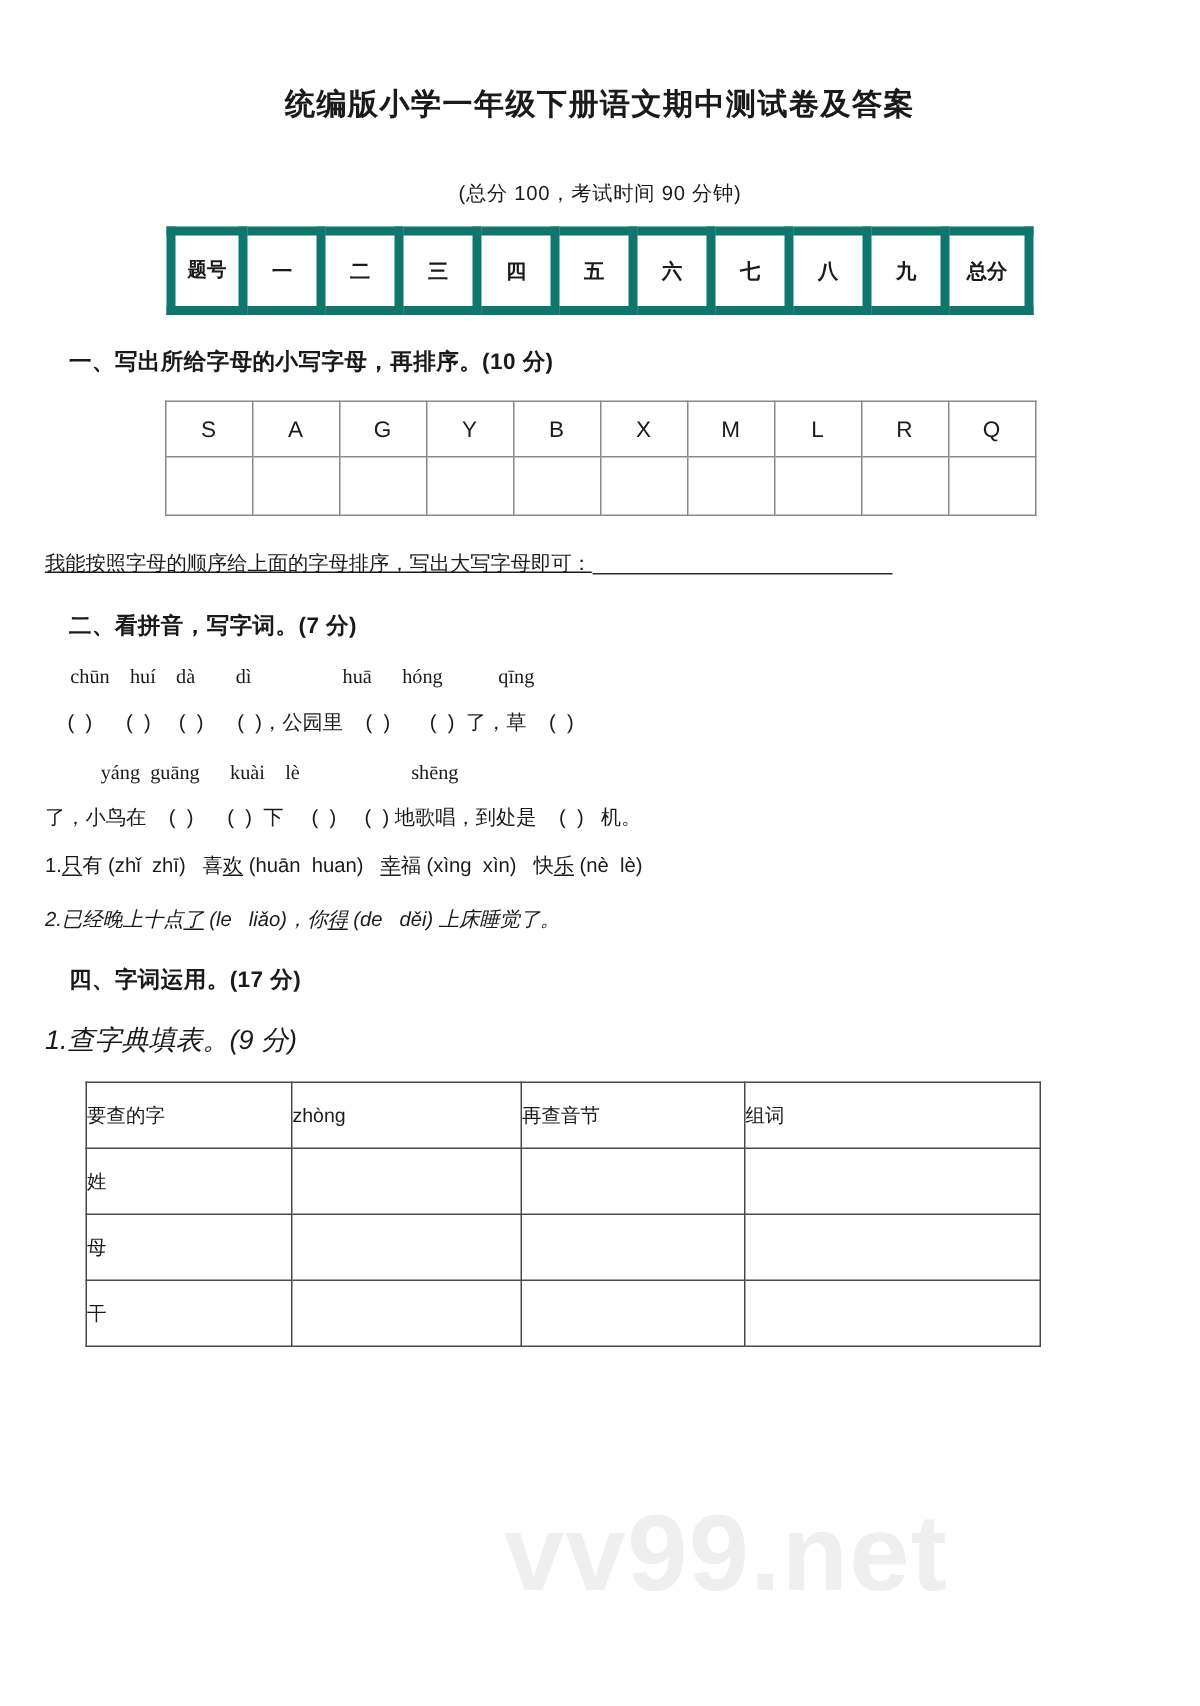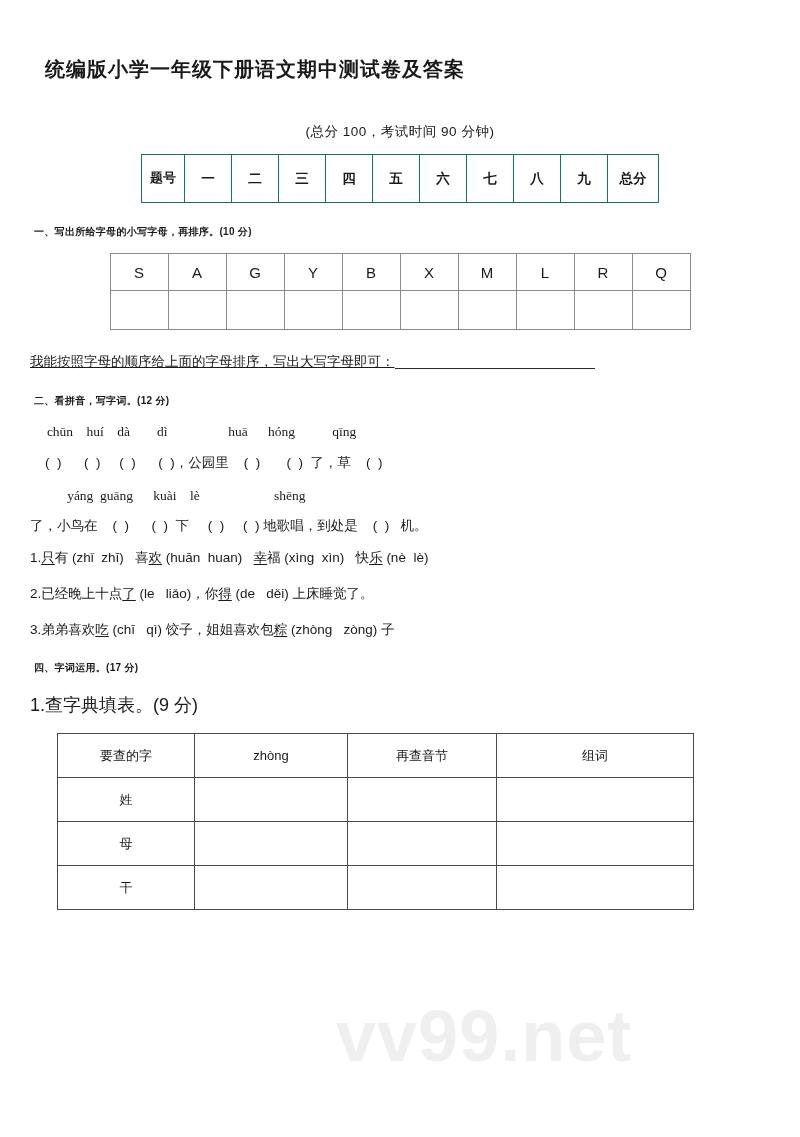--- a/index.html
+++ b/index.html
@@ -33,67 +33,67 @@
     font-weight: bold;
     color: #efefef;
     letter-spacing: 1px;
     z-index: 1;
     user-select: none;
     font-family: "Liberation Sans", sans-serif;
   }
 
   
   .doc-title {
-    text-align: left;
+    text-align: center;
     font-size: 20px;
     font-weight: bold;
     letter-spacing: 1px;
-    margin: 15px;
-    padding-top: 41px;
+    margin: 0;
+    padding-top: 56px;
   }
   .doc-subtitle {
     text-align: center;
     font-size: 13.5px;
-    margin: 1px;
+    margin: 12px;
     padding-top: 25px;
     letter-spacing: 0.5px;
   }
 
   
   .score-wrap {
     display: flex;
     justify-content: center;
     margin-top: 13px;
   }
   table.score {
     border-collapse: collapse;
     table-layout: fixed;
   }
   table.score td {
-    border: 1px solid #0f766e;
+    border: 6px solid #0f766e;
     text-align: center;
     vertical-align: middle;
     font-size: 13.5px;
     font-weight: bold;
     height: 47px;
     width: 46px;
     padding: 0;
   }
   table.score td.head-label {
     width: 42px;
     font-size: 13px;
     line-height: 1.15;
   }
   table.score td.total { width: 50px; }
 
   
   .sec-head {
-    font-size: 10px;
-    font-weight: bold;
-    margin: 4px;
+    font-size: 15px;
+    font-weight: bold;
+    margin: 16px;
     letter-spacing: 0.3px;
   }
   .sub-head {
     font-size: 18px;
     margin: 0;
   }
 
   
   .letters-wrap {
     display: flex;
@@ -148,32 +148,32 @@
   
   .dict-wrap { display: flex; }
   table.dict {
     border-collapse: collapse;
     table-layout: fixed;
     margin-left: 27px;
   }
   table.dict td {
     border: 1px solid #4a4a4a;
     height: 43px;
-    text-align: center;
+    text-align: left;
     vertical-align: middle;
     font-size: 13px;
     padding: 0;
   }
   table.dict td.c0 { width: 136px; }
   table.dict td.c1 { width: 152px; }
   table.dict td.c2 { width: 148px; }
   table.dict td.c3 { width: 196px; }
 
   .mt-22 { margin-top: 22px; }
-  .mt-18 { margin-top: 18px; }
+  .mt-18 { margin-top: 18px; font-style: italic; }
   .mt-16 { margin-top: 16px; }
   .mt-14 { margin-top: 14px; }
   .mt-12 { margin-top: 12px; }
 </style>
 </head>
 <body>
 
 <div class="watermark">vv99.net</div>
 
 <div class="page">
@@ -229,33 +229,32 @@
           <td></td>
           <td></td>
           <td></td>
         </tr>
       </tbody>
     </table>
   </div>
 
   <p class="line-row mt-22"><span>我能按照字母的顺序给上面的字母排序，写出大写字母即可：</span><span class="blank-line"></span></p>
 
-  <p class="sec-head mt-22">二、看拼音，写字词。(12 分)</p>
+  <p class="sec-head mt-22">二、看拼音，写字词。(7 分)</p>
 
   <p class="pinyin-row mt-16">     chūn    huí    dà        dì                  huā      hóng           qīng</p>
   <p class="answer-row mt-12">    (  )      (  )     (  )      (  )，公园里    (  )       (  )  了，草    (  )</p>
   <p class="pinyin-row mt-16">           yáng  guāng      kuài    lè                      shēng</p>
   <p class="answer-row mt-12">了，小鸟在    (  )      (  )  下     (  )     (  ) 地歌唱，到处是    (  )   机。</p>
 
 
   <p class="choice-row mt-14"><span>1.</span><span class="ul">只</span><span>有 (zhǐ  zhī)   喜</span><span class="ul">欢</span><span> (huān  huan)   </span><span class="ul">幸</span><span>福 (xìng  xìn)   快</span><span class="ul">乐</span><span> (nè  lè)</span></p>
 
   <p class="choice-row mt-18"><span>2.</span><span>已经晚上十点</span><span class="ul">了</span><span> (le   liǎo)，你</span><span class="ul">得</span><span> (de   děi) 上床睡觉了。</span></p>
 
-  <p class="choice-row mt-18"><span>3.</span><span>弟弟喜欢</span><span class="ul">吃</span><span> (chī   qì) 饺子，姐姐喜欢包</span><span class="ul">粽</span><span> (zhòng   zòng) 子</span></p>
 
   <p class="sec-head mt-22">四、字词运用。(17 分)</p>
   <p class="sub-head mt-18">1.查字典填表。(9 分)</p>
 
   <div class="dict-wrap mt-16">
     <table class="dict">
       <tbody>
         <tr>
           <td class="c0">要查的字</td>
           <td class="c1">zhòng</td>

